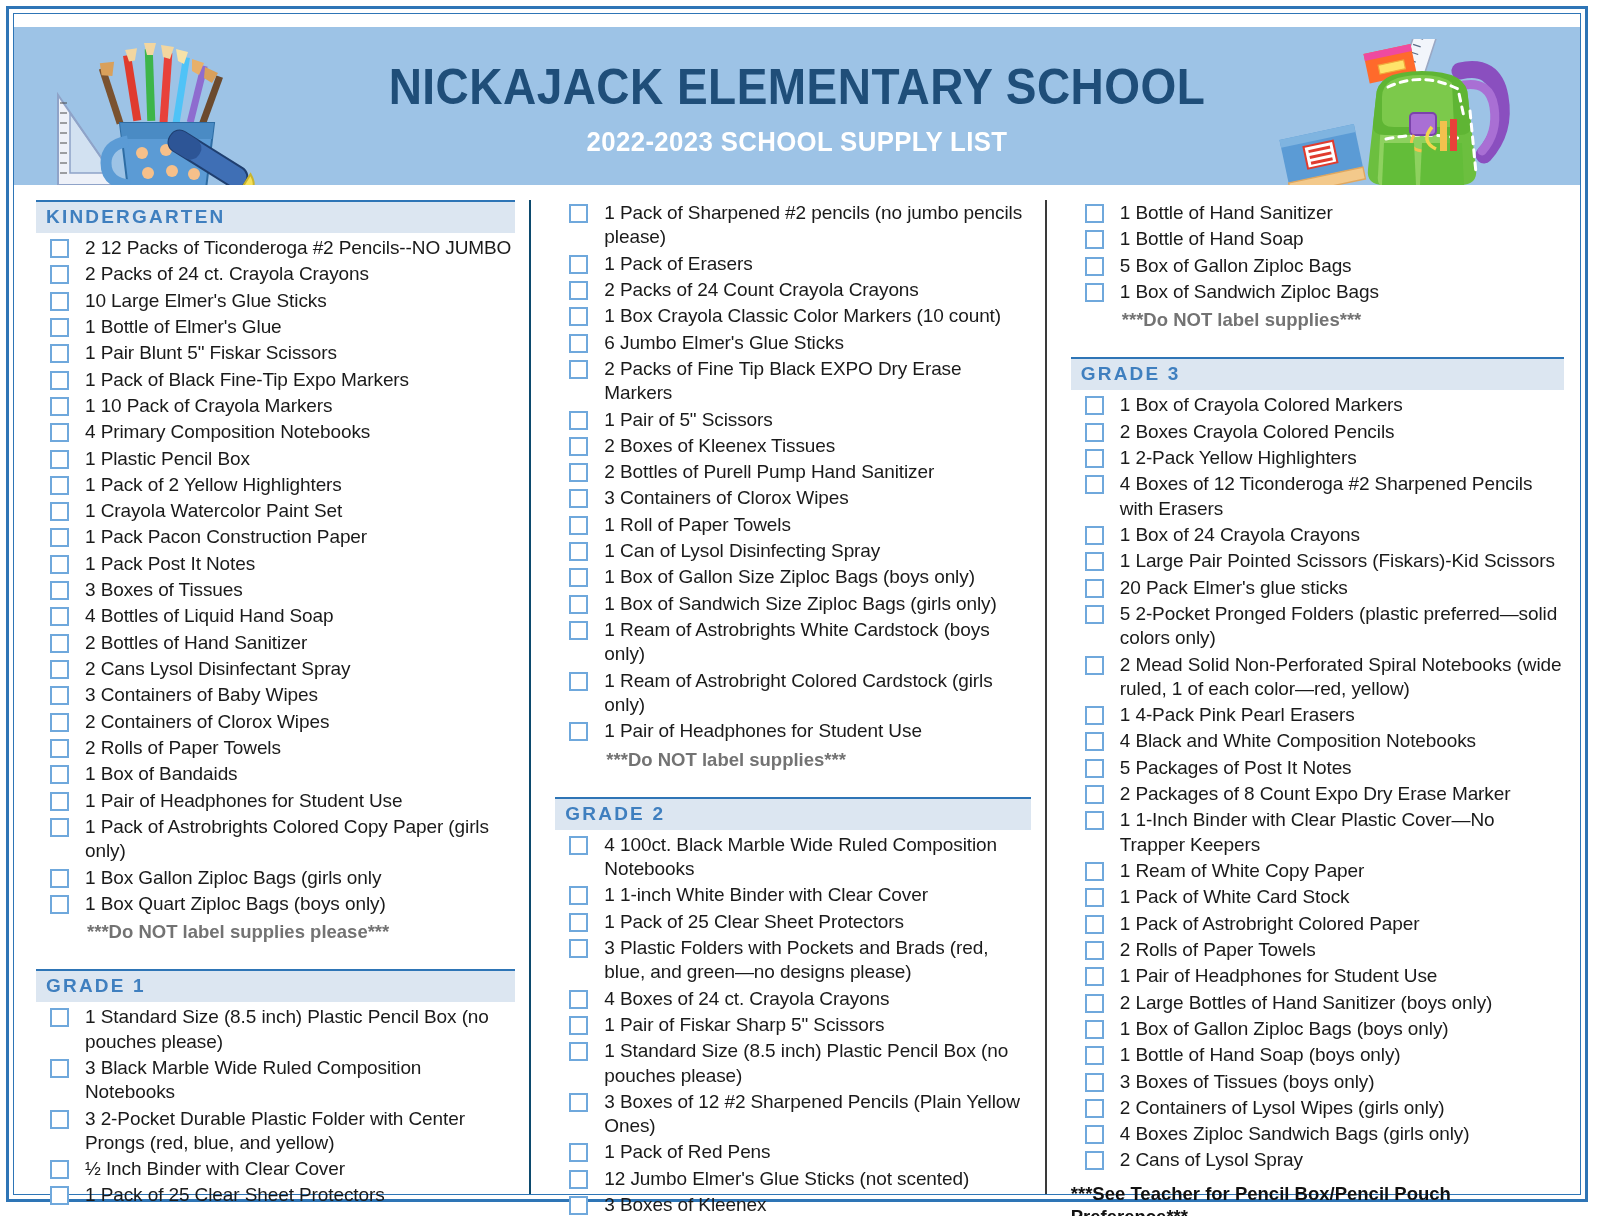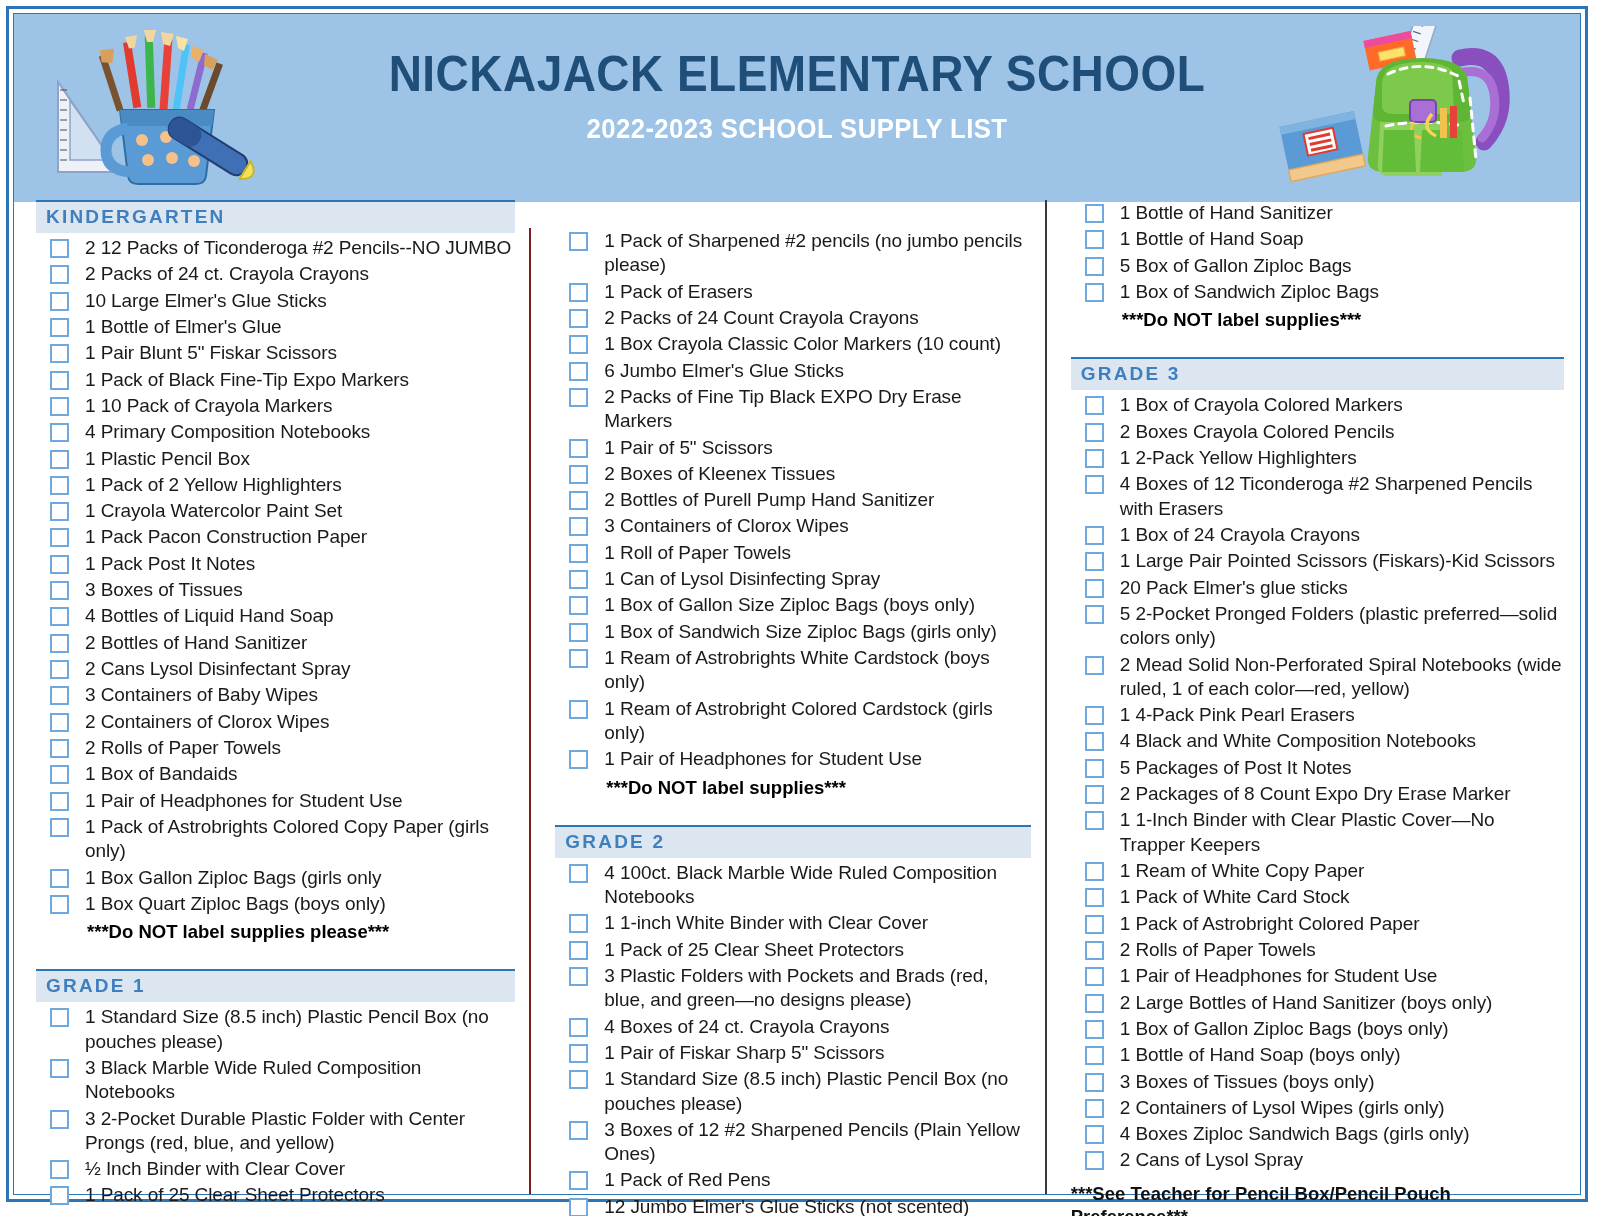--- a/index.html
+++ b/index.html
@@ -33,23 +33,23 @@
     bottom: 4px;
     border: 1px solid #2e75b6;
     box-sizing: border-box;
     background: #ffffff;
   }
 
   
   .banner {
     position: absolute;
     left: 0;
-    top: 0;
+    top: 13px;
     width: 100%;
-    height: 188px;
+    height: 158px;
     background: #9dc3e6;
     overflow: hidden;
   }
   .banner-titles {
     position: absolute;
     left: 300px;
     right: 300px;
     top: 34px;
     text-align: center;
   }
@@ -101,21 +101,21 @@
     bottom: 0;
     display: flex;
     padding: 28px 0 0 0;
     box-sizing: border-box;
   }
   .col {
     box-sizing: border-box;
     position: relative;
   }
   .col-1 { width: 520px; padding: 0 14px 0 22px; }
-  .col-2 { width: 520px; padding: 0 14px 0 24px; border-left: 2px solid #7f1d1d; margin-top: 28px; }
+  .col-2 { width: 520px; padding: 0 14px 0 24px; border-left: 2px solid #0c4a6e; }
   .col-3 { width: 540px; padding: 0 16px 0 24px; border-left: 2px solid #3a3a3a; }
 
   .section-header {
     background: #dce6f1;
     border-top: 2px solid #2e75b6;
     color: #3f7fbf;
     font-size: 19px;
     font-weight: bold;
     letter-spacing: 2.2px;
     padding: 4px 6px 5px 10px;
@@ -145,21 +145,21 @@
   }
   .item-text {
     font-size: 19px;
     line-height: 1.28;
     color: #1a1a1a;
     letter-spacing: -0.1px;
   }
   .note {
     font-size: 18.5px;
     font-weight: bold;
-    color: #000000;
+    color: #737373;
     padding: 3px 0 0 51px;
     line-height: 1.25;
   }
   .note-flush {
     font-size: 18.5px;
     font-weight: bold;
     color: #111111;
     padding: 8px 0 0 0;
     line-height: 1.25;
   }

